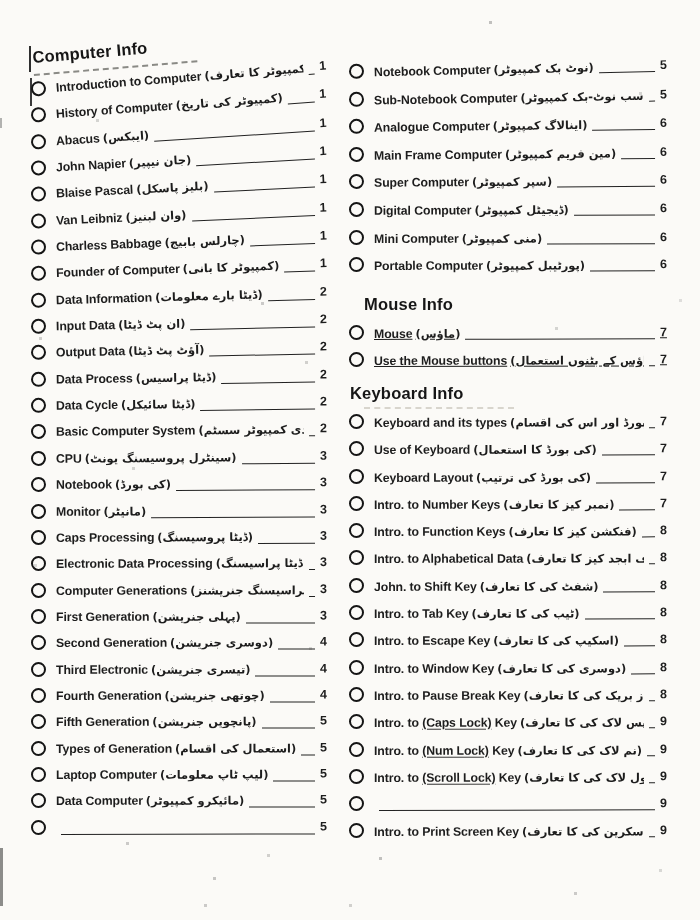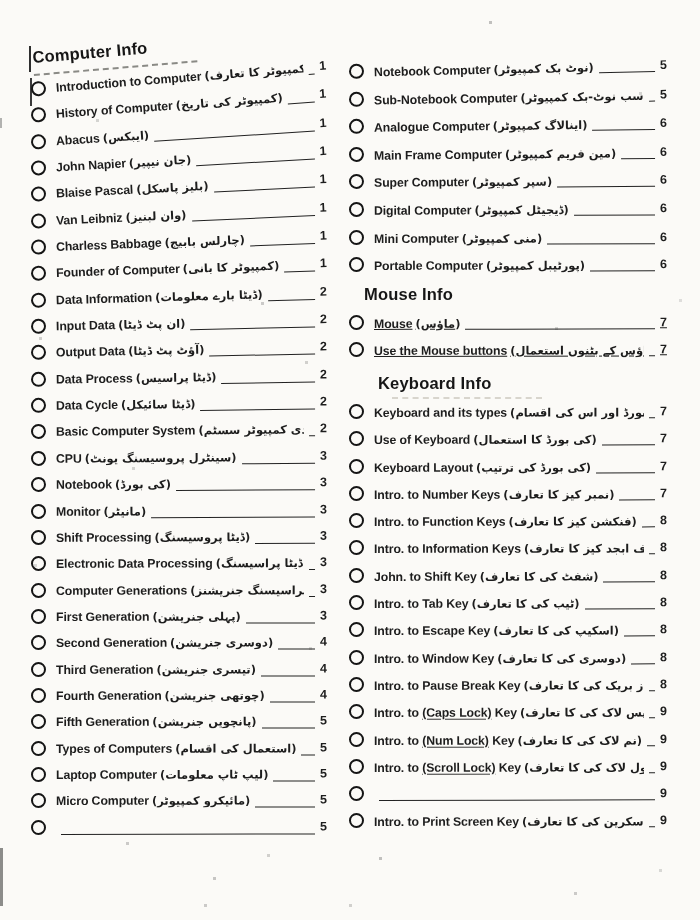--- a/index.html
+++ b/index.html
@@ -17,22 +17,22 @@
   .section{position:relative;}
   .heading{
     font-weight:700;font-size:16.5px;letter-spacing:.2px;color:#161616;
     display:flex;align-items:center;height:28px;position:relative;
   }
   .section[data-section="computer-info"] .heading{
     height:30px;margin-left:6px;width:150px;
     transform:rotate(-4.8deg);transform-origin:0 100%;
     border-bottom:2px dashed #8a8a85;padding-bottom:2px;padding-right:14px;
   }
-  .section[data-section="mouse-info"] .heading{margin:2px 0 0 18px;}
-  .section[data-section="keyboard-info"] .heading{margin:6px 0 0 32px;}
+  .section[data-section="mouse-info"] .heading{margin:12px 0 0 18px;}
+  .section[data-section="keyboard-info"] .heading{margin:6px 0 0 4px;}
   .section[data-section="keyboard-info"] .heading::after{
     content:"";position:absolute;left:14px;top:27px;width:150px;
     border-top:2px dashed #d8d5cd;
   }
   
   .item{display:flex;align-items:center;transform-origin:0 50%;transform:rotate(-0.12deg);}
   .section[data-section="computer-info"] .item{height:26.35px;}
   .section[data-section="right-top"] .item{height:27.6px;}
   .section[data-section="mouse-info"] .item{height:27.6px;text-decoration:underline;}
   .section[data-section="keyboard-info"] .item{height:27.3px;}
@@ -215,21 +215,21 @@
     <span class="pagenum">3</span>
   </div>
           <div class="item">
     <span class="bullet"></span>
     <span class="label"><span class="en">Monitor</span><span class="ur">(مانیٹر)</span></span>
     <span class="leader"></span>
     <span class="pagenum">3</span>
   </div>
           <div class="item">
     <span class="bullet"></span>
-    <span class="label"><span class="en">Shift Processing</span><span class="ur">(ڈیٹا پروسیسنگ)</span></span>
+    <span class="label"><span class="en">Caps Processing</span><span class="ur">(ڈیٹا پروسیسنگ)</span></span>
     <span class="leader"></span>
     <span class="pagenum">3</span>
   </div>
           <div class="item">
     <span class="bullet"></span>
     <span class="label"><span class="en">Electronic Data Processing</span><span class="ur">(الیکٹرانک ڈیٹا پراسیسنگ)</span></span>
     <span class="leader"></span>
     <span class="pagenum">3</span>
   </div>
           <div class="item">
@@ -245,51 +245,51 @@
     <span class="pagenum">3</span>
   </div>
           <div class="item">
     <span class="bullet"></span>
     <span class="label"><span class="en">Second Generation</span><span class="ur">(دوسری جنریشن)</span></span>
     <span class="leader"></span>
     <span class="pagenum">4</span>
   </div>
           <div class="item">
     <span class="bullet"></span>
-    <span class="label"><span class="en">Third Generation</span><span class="ur">(تیسری جنریشن)</span></span>
+    <span class="label"><span class="en">Third Electronic</span><span class="ur">(تیسری جنریشن)</span></span>
     <span class="leader"></span>
     <span class="pagenum">4</span>
   </div>
           <div class="item">
     <span class="bullet"></span>
     <span class="label"><span class="en">Fourth Generation</span><span class="ur">(چوتھی جنریشن)</span></span>
     <span class="leader"></span>
     <span class="pagenum">4</span>
   </div>
           <div class="item">
     <span class="bullet"></span>
     <span class="label"><span class="en">Fifth Generation</span><span class="ur">(پانچویں جنریشن)</span></span>
     <span class="leader"></span>
     <span class="pagenum">5</span>
   </div>
           <div class="item">
     <span class="bullet"></span>
-    <span class="label"><span class="en">Types of Computers</span><span class="ur">(استعمال کی اقسام)</span></span>
+    <span class="label"><span class="en">Types of Generation</span><span class="ur">(استعمال کی اقسام)</span></span>
     <span class="leader"></span>
     <span class="pagenum">5</span>
   </div>
           <div class="item">
     <span class="bullet"></span>
     <span class="label"><span class="en">Laptop Computer</span><span class="ur">(لیپ ٹاپ معلومات)</span></span>
     <span class="leader"></span>
     <span class="pagenum">5</span>
   </div>
           <div class="item">
     <span class="bullet"></span>
-    <span class="label"><span class="en">Micro Computer</span><span class="ur">(مائیکرو کمپیوٹر)</span></span>
+    <span class="label"><span class="en">Data Computer</span><span class="ur">(مائیکرو کمپیوٹر)</span></span>
     <span class="leader"></span>
     <span class="pagenum">5</span>
   </div>
           <div class="item">
     <span class="bullet"></span>
     <span class="leader"></span>
     <span class="pagenum">5</span>
   </div>
         </div>
       </div>
@@ -396,21 +396,21 @@
     <span class="pagenum">7</span>
   </div>
           <div class="item">
     <span class="bullet"></span>
     <span class="label"><span class="en">Intro. to Function Keys</span><span class="ur">(فنکشن کیز کا تعارف)</span></span>
     <span class="leader"></span>
     <span class="pagenum">8</span>
   </div>
           <div class="item">
     <span class="bullet"></span>
-    <span class="label"><span class="en">Intro. to Information Keys</span><span class="ur">(حرف ابجد کیز کا تعارف)</span></span>
+    <span class="label"><span class="en">Intro. to Alphabetical Data</span><span class="ur">(حرف ابجد کیز کا تعارف)</span></span>
     <span class="leader"></span>
     <span class="pagenum">8</span>
   </div>
           <div class="item">
     <span class="bullet"></span>
     <span class="label"><span class="en">John. to Shift Key</span><span class="ur">(شفٹ کی کا تعارف)</span></span>
     <span class="leader"></span>
     <span class="pagenum">8</span>
   </div>
           <div class="item">

